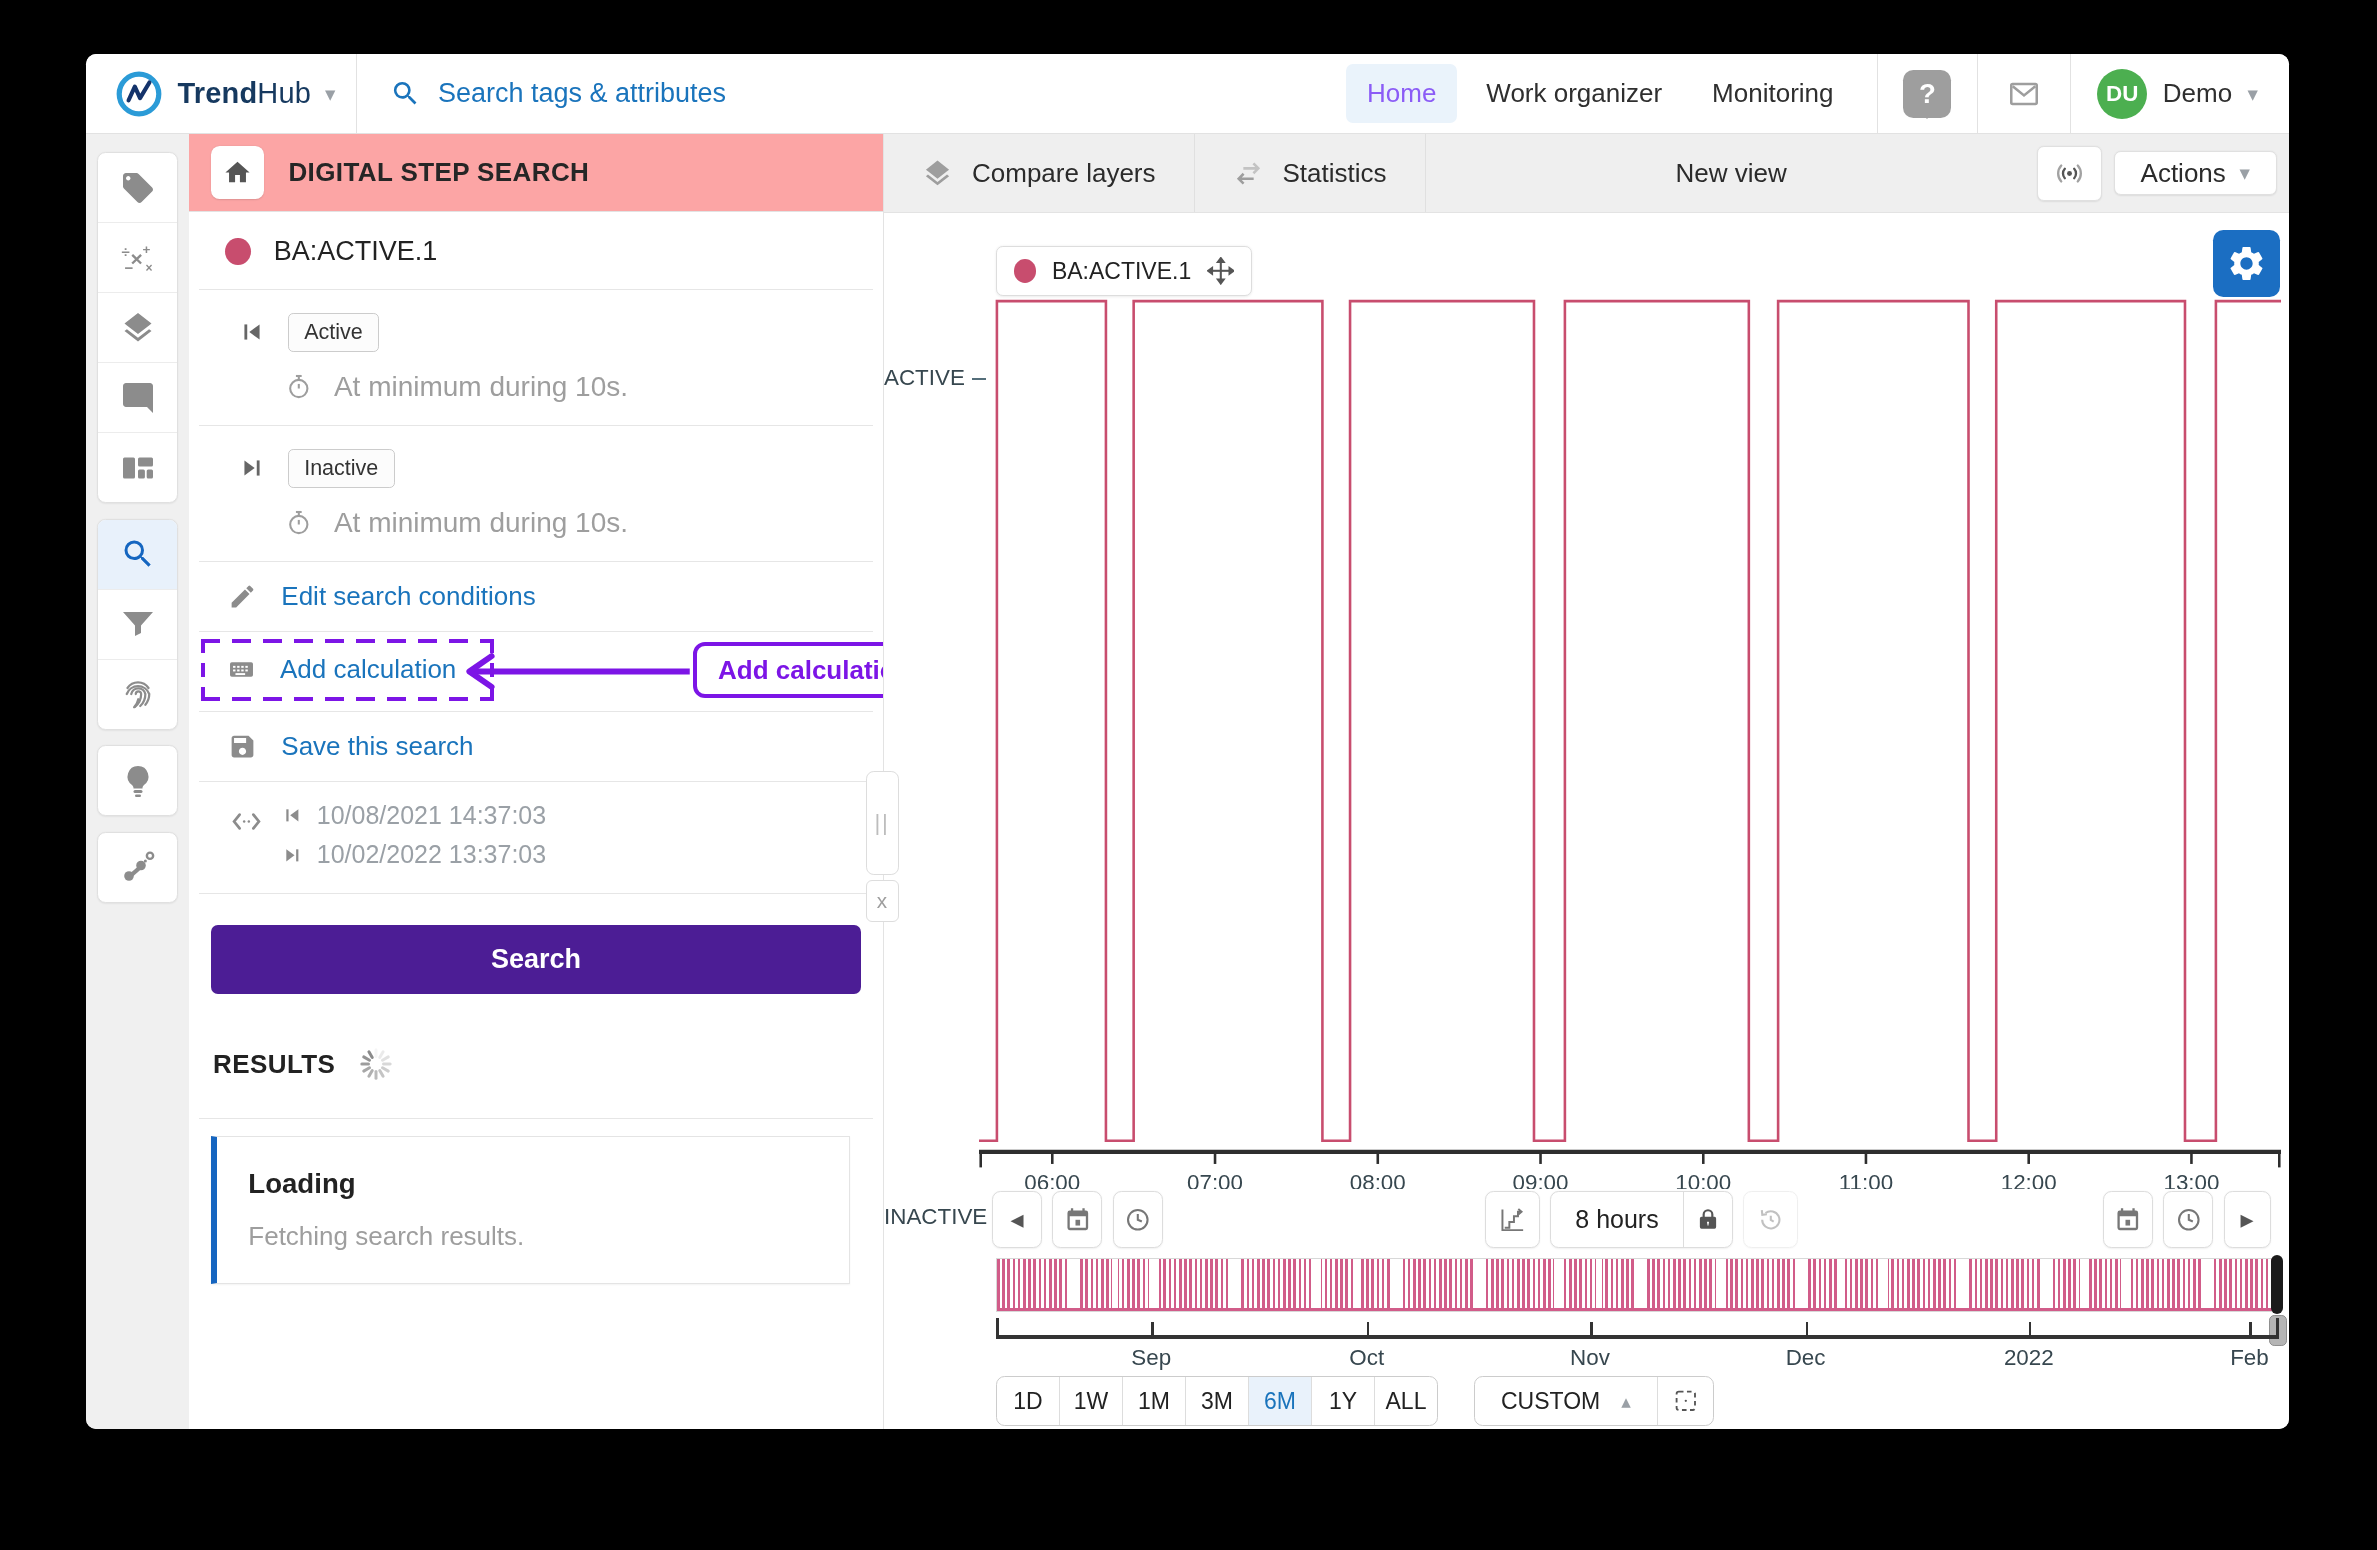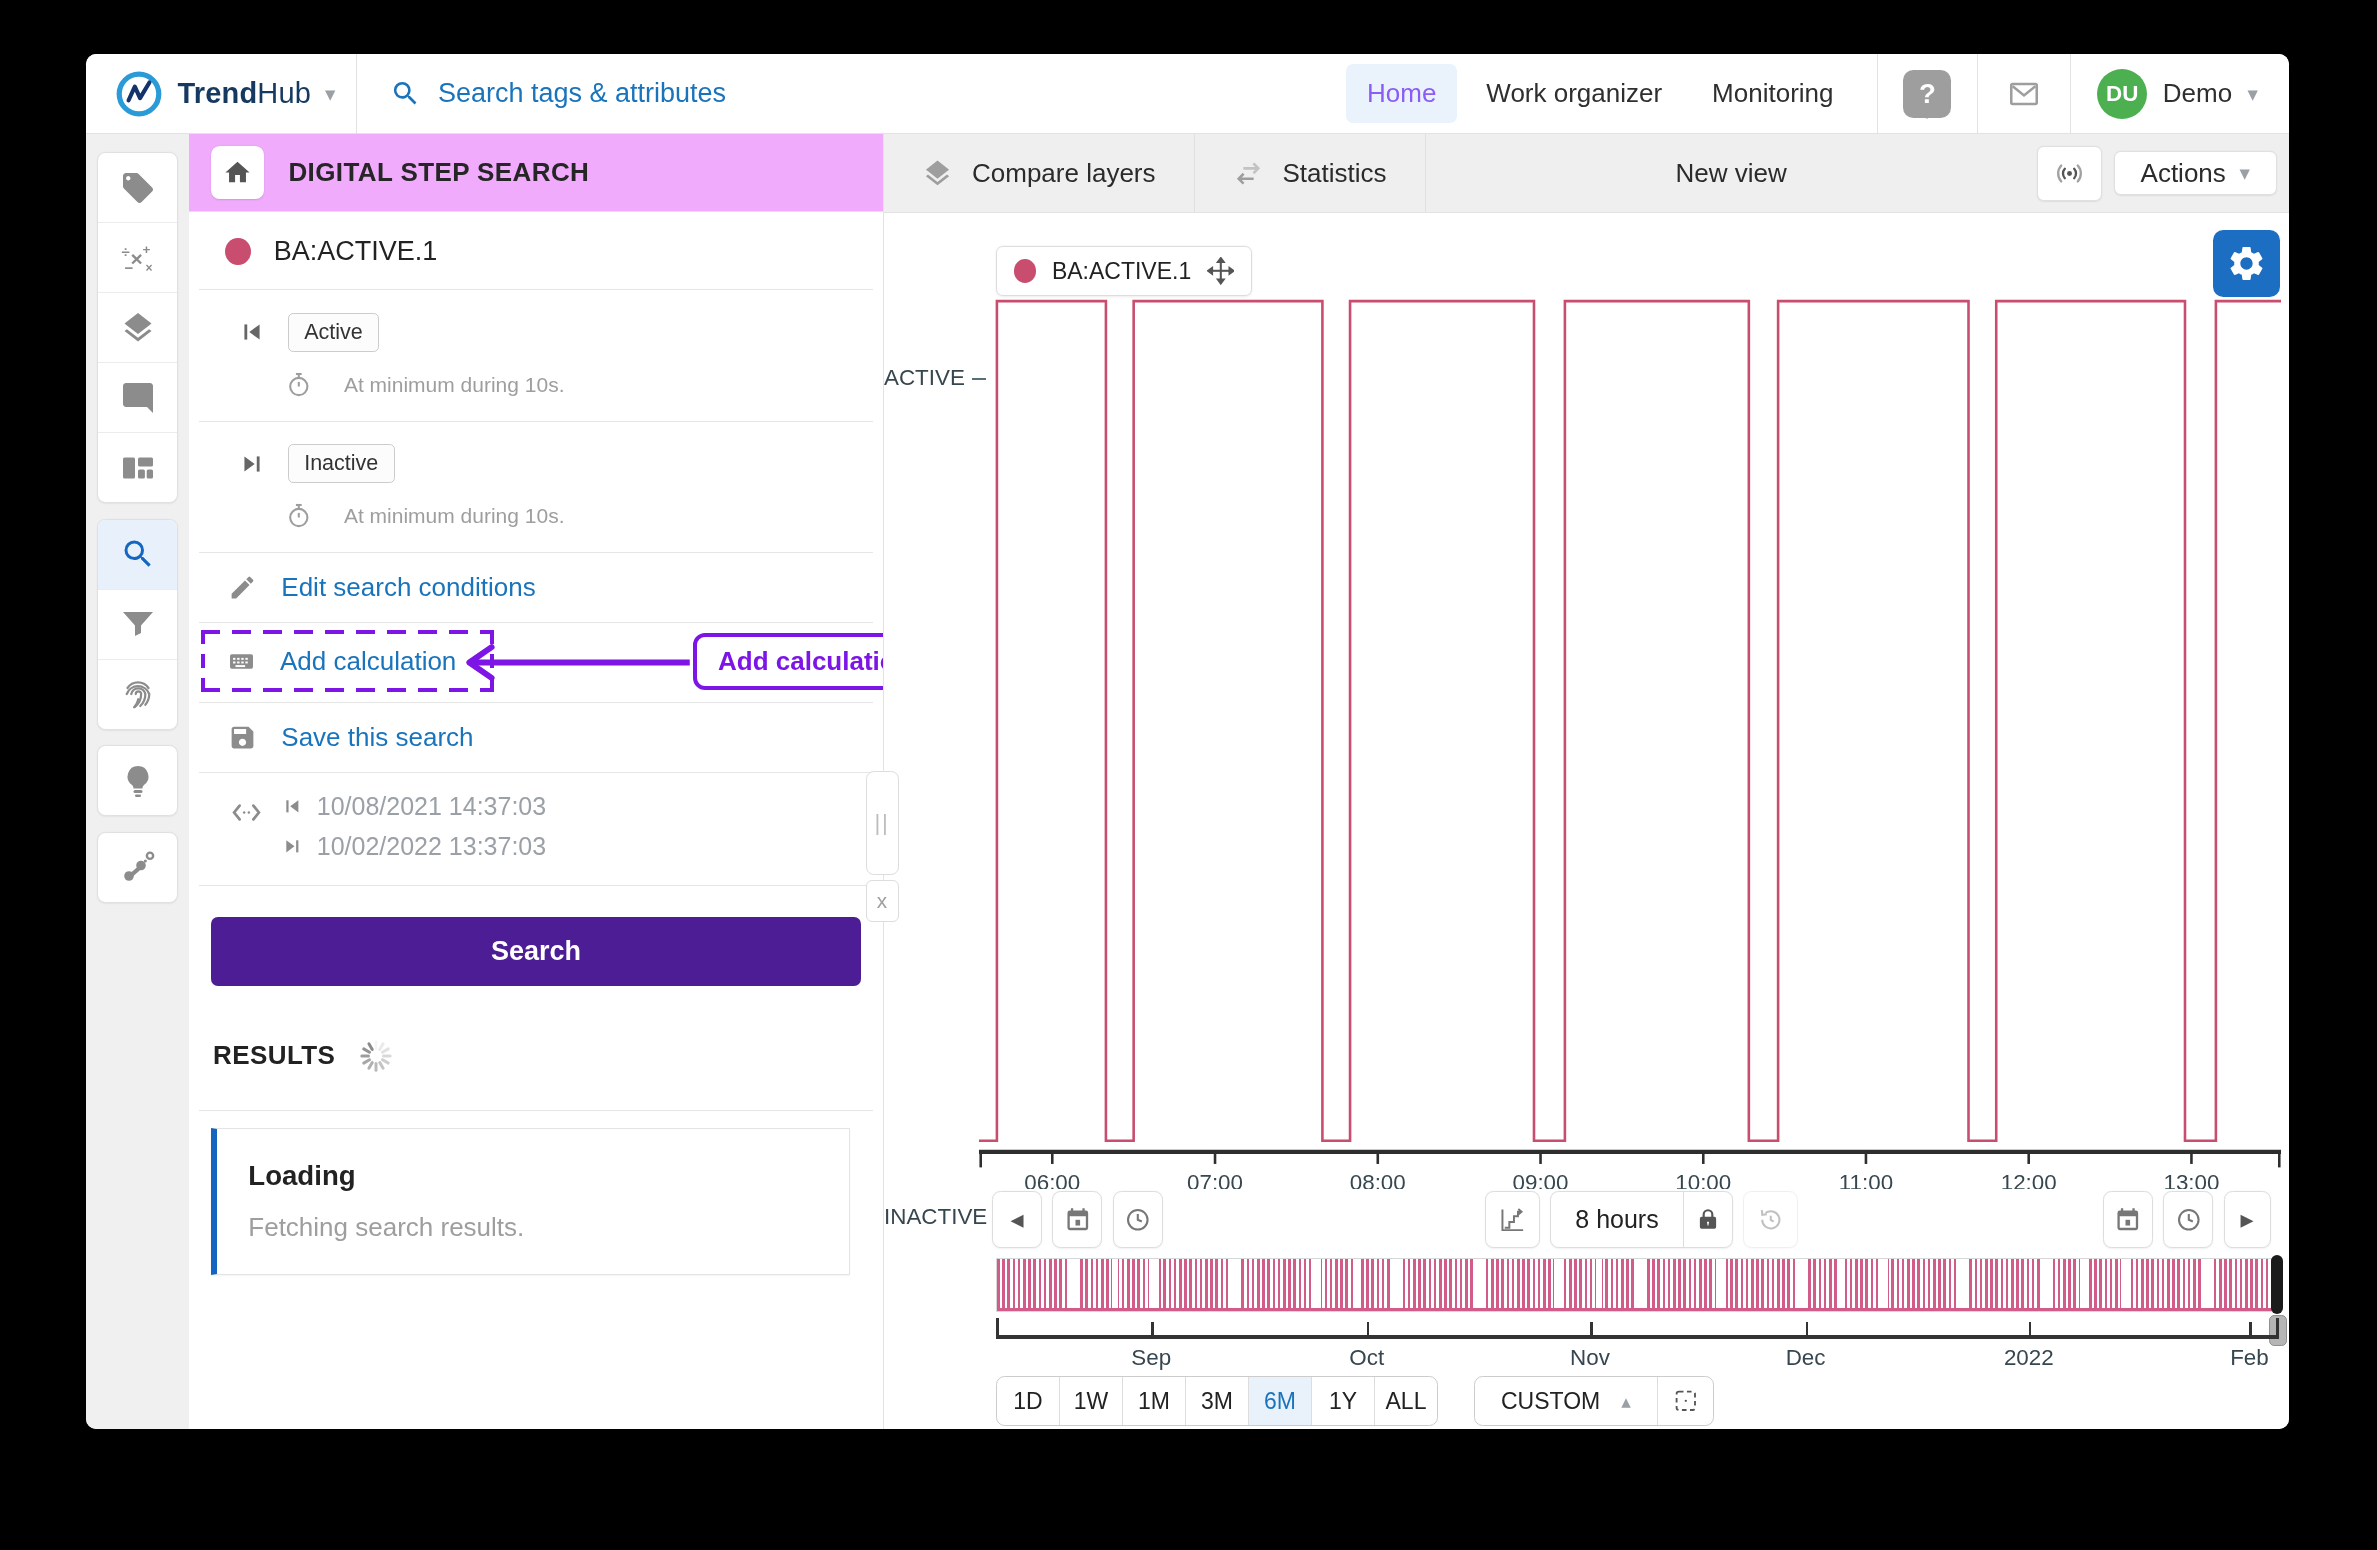--- a/index.html
+++ b/index.html
@@ -34,33 +34,33 @@
   .main{display:flex;height:1295px;}
   #rail{width:103px;background:#f0f0f0;padding:18px 11.2px;box-sizing:border-box;flex:none;}
   .rail-group{background:#fff;border:0.9px solid #e0e0e0;border-radius:8.6px;margin-bottom:15.5px;overflow:hidden;box-shadow:0 0.9px 1.7px rgba(0,0,0,.06);}
   .rail-btn{height:69px;display:flex;align-items:center;justify-content:center;border-bottom:0.9px solid #ececec;cursor:pointer;color:#8c8c8c;}
   .rail-btn:last-child{border-bottom:none;}
   .rail-btn .i{width:36px;height:36px;}
   .rail-btn.active{background:#e8f1fb;color:#1566c0;}
 
   
   .panel-left{width:694px;flex:none;background:#fff;border-right:0.9px solid #e3e3e3;position:relative;display:flex;flex-direction:column;}
-  .panel-header{height:78px;flex:none;background:#f0abfc;border-bottom:0.9px solid #e3e3e3;display:flex;align-items:center;gap:24px;padding:0 22.4px;box-sizing:border-box;}
+  .panel-header{height:78px;flex:none;background:#fca5a5;border-bottom:0.9px solid #e3e3e3;display:flex;align-items:center;gap:24px;padding:0 22.4px;box-sizing:border-box;}
   .home-btn{width:53px;height:53px;background:#fff;border:none;border-radius:8.6px;box-shadow:0 0.9px 1.7px rgba(0,0,0,.12);display:flex;align-items:center;justify-content:center;cursor:pointer;color:#555;}
   .home-btn .i{width:29px;height:29px;}
   .panel-header h1{font-size:26px;font-weight:700;color:#262626;margin:0;letter-spacing:0.4px;}
   .pbody{flex:1;padding:0 10.3px;overflow:hidden;}
   .tag-row{display:flex;align-items:center;gap:22.4px;padding:24px 0 22.4px 26px;border-bottom:0.9px solid #e6e6e6;}
   .tag-dot{width:26px;height:27.6px;border-radius:50%;background:#c84d6e;flex:none;}
   .tag-name{font-size:27px;color:#222;}
   .cond-block{border-bottom:0.9px solid #e6e6e6;padding-bottom:22.4px;}
   .cond-top{display:flex;align-items:center;gap:22.4px;padding:22.4px 0 0 40px;}
   .cond-top .i{width:26px;height:26px;color:#666;}
   .chip{border:0.9px solid #ccc;border-radius:5.2px;background:#fcfcfc;padding:6px 15.5px;font-size:21.5px;color:#333;}
-  .cond-dur{display:flex;align-items:center;gap:31px;padding:19px 0 0 86px;color:#9e9e9e;font-size:21px;}
+  .cond-dur{display:flex;align-items:center;gap:21px;padding:19px 0 0 86px;color:#9e9e9e;font-size:28px;}
   .cond-dur .i{width:27.6px;height:27.6px;color:#9e9e9e;}
   .link-row{display:flex;align-items:center;gap:24px;padding:19px 0 19px 29px;border-bottom:0.9px solid #e6e6e6;cursor:pointer;}
   .link-row .i{width:29px;height:29px;color:#8c8c8c;flex:none;}
   .link-text{font-size:26px;color:#1a74bc;}
   .add-row{position:relative;border-bottom:0.9px solid #e6e6e6;padding:6.9px 0 10.3px 0;}
   .dashed-box{display:inline-flex;align-items:center;gap:24px;padding:15.5px 38px 15.5px 26px;margin-left:1.7px;cursor:pointer;
     background:
       repeating-linear-gradient(90deg,#7c15e6 0 19px,transparent 19px 31px) 0 0/100% 4.3px no-repeat,
       repeating-linear-gradient(90deg,#7c15e6 0 19px,transparent 19px 31px) 0 100%/100% 4.3px no-repeat,
       repeating-linear-gradient(0deg,#7c15e6 0 13.8px,transparent 13.8px 24px) 0 0/4.3px 100% no-repeat,

